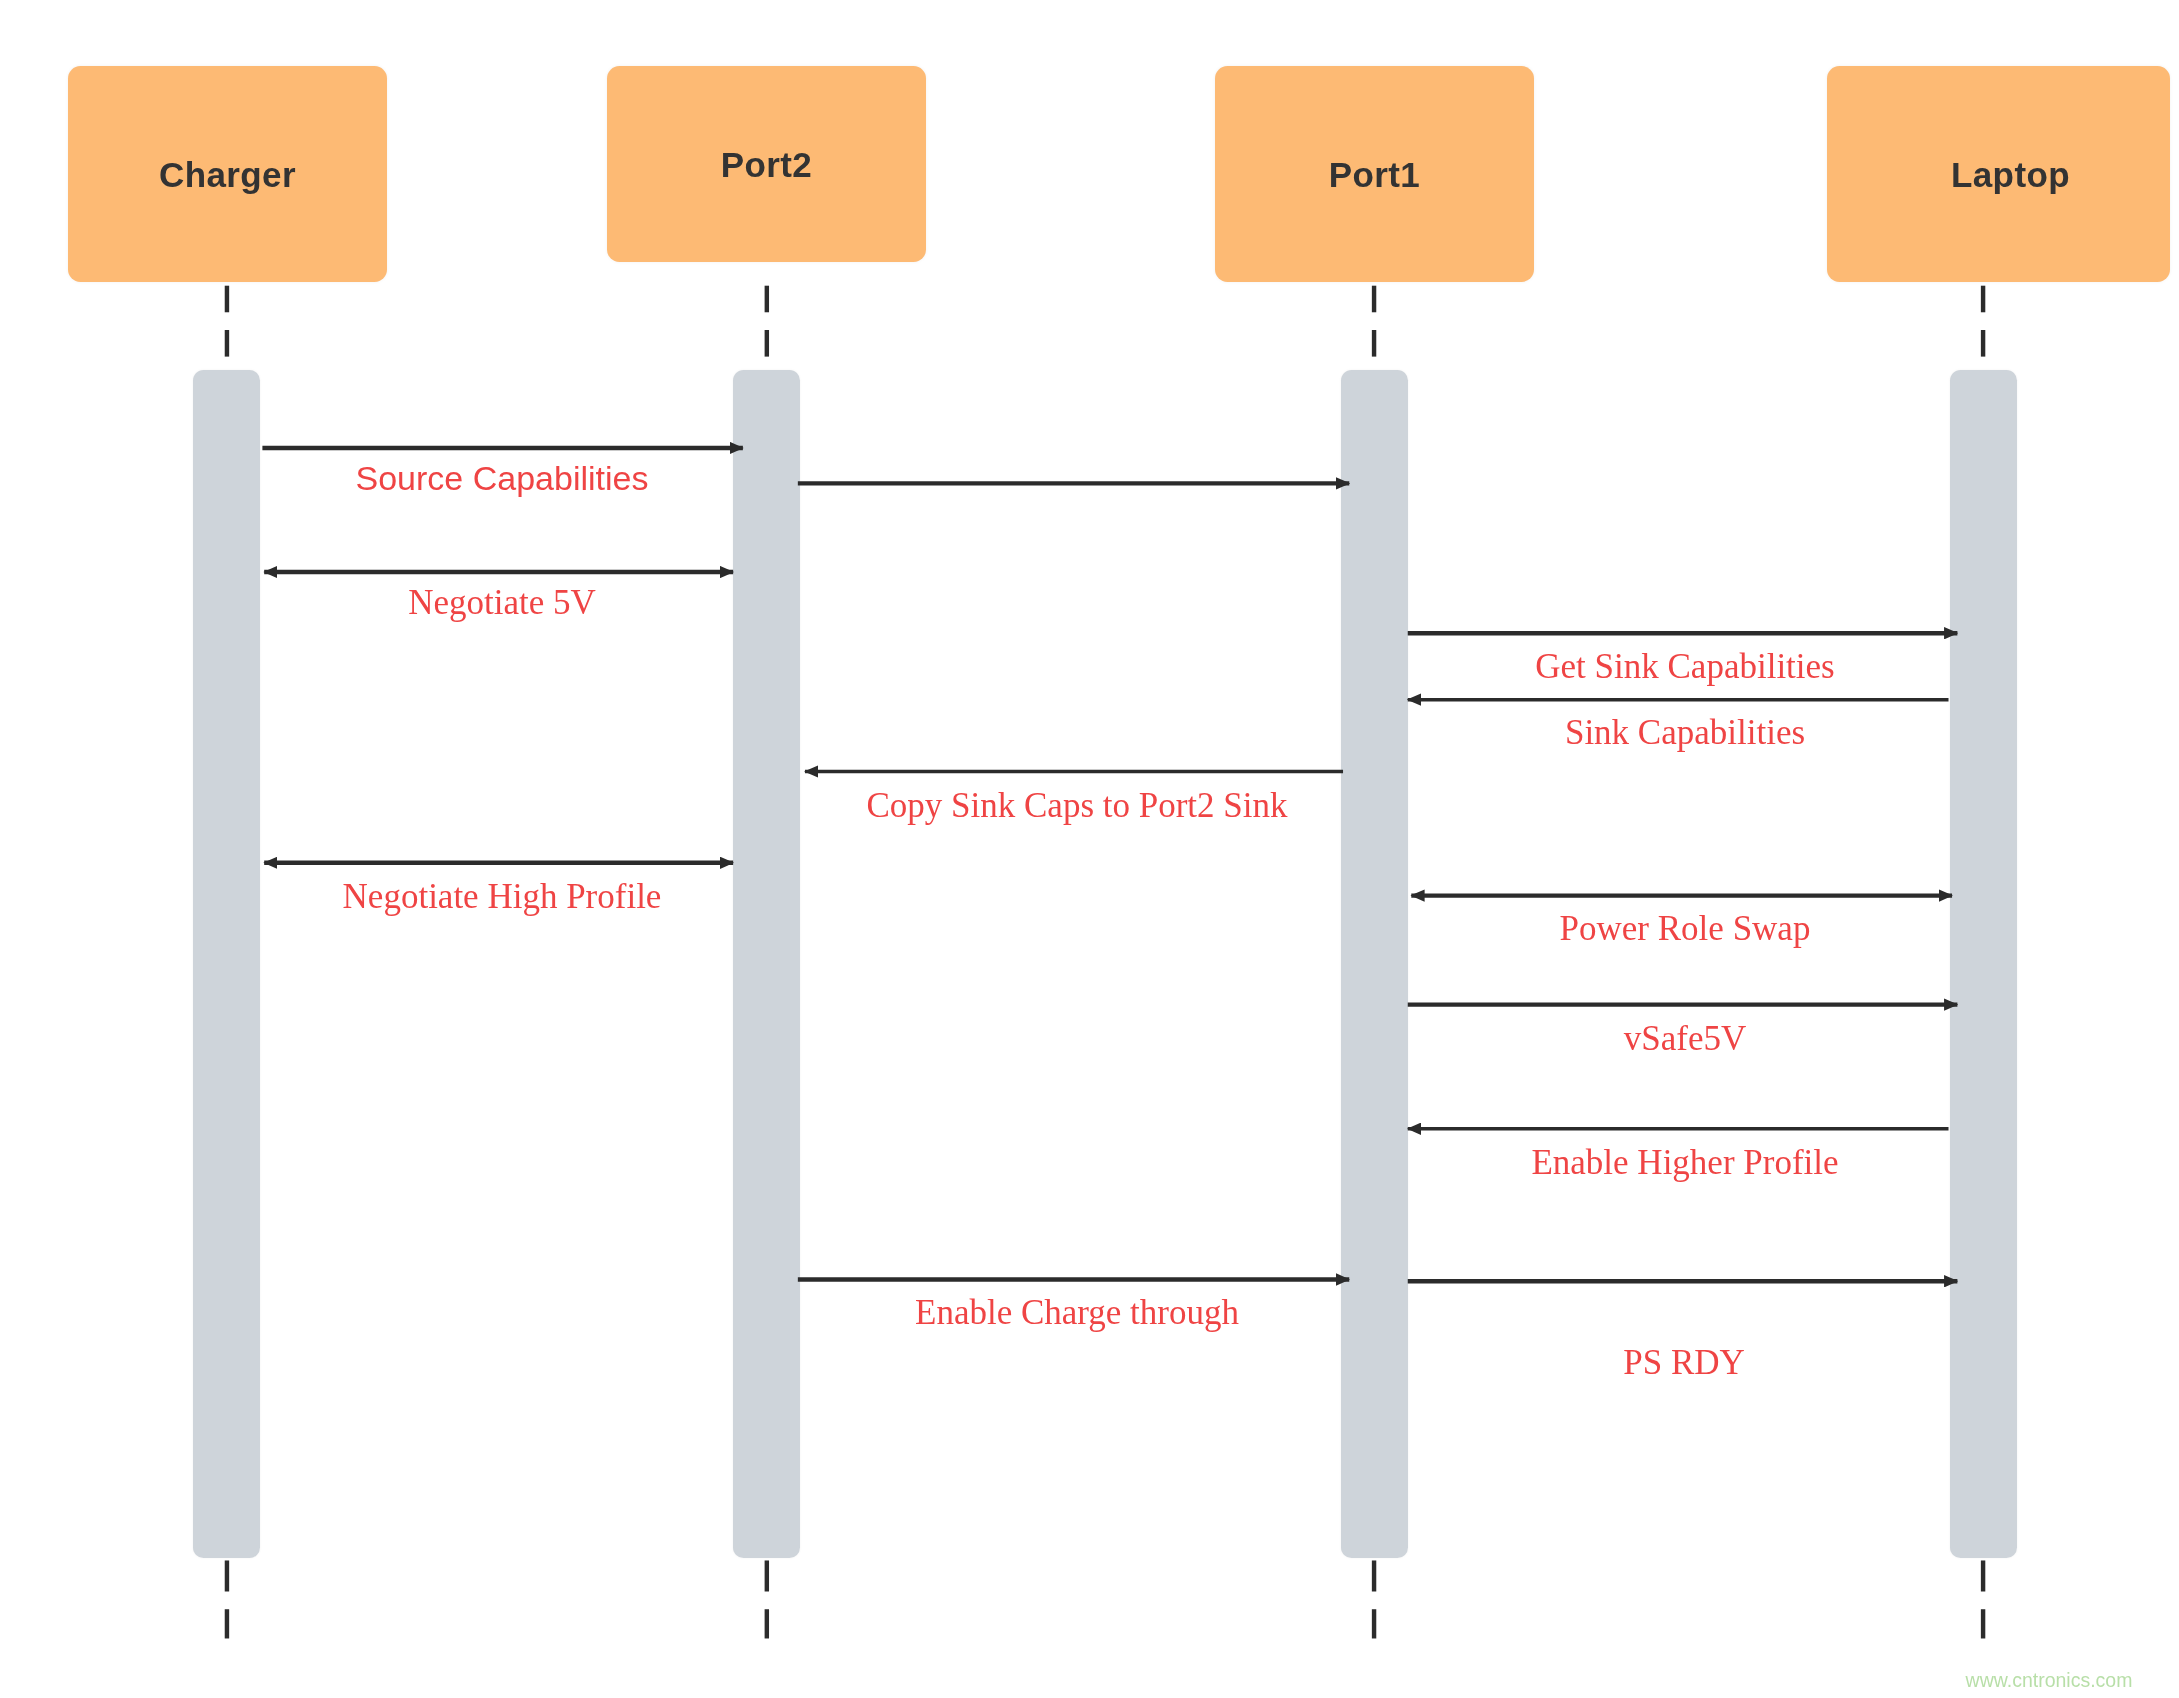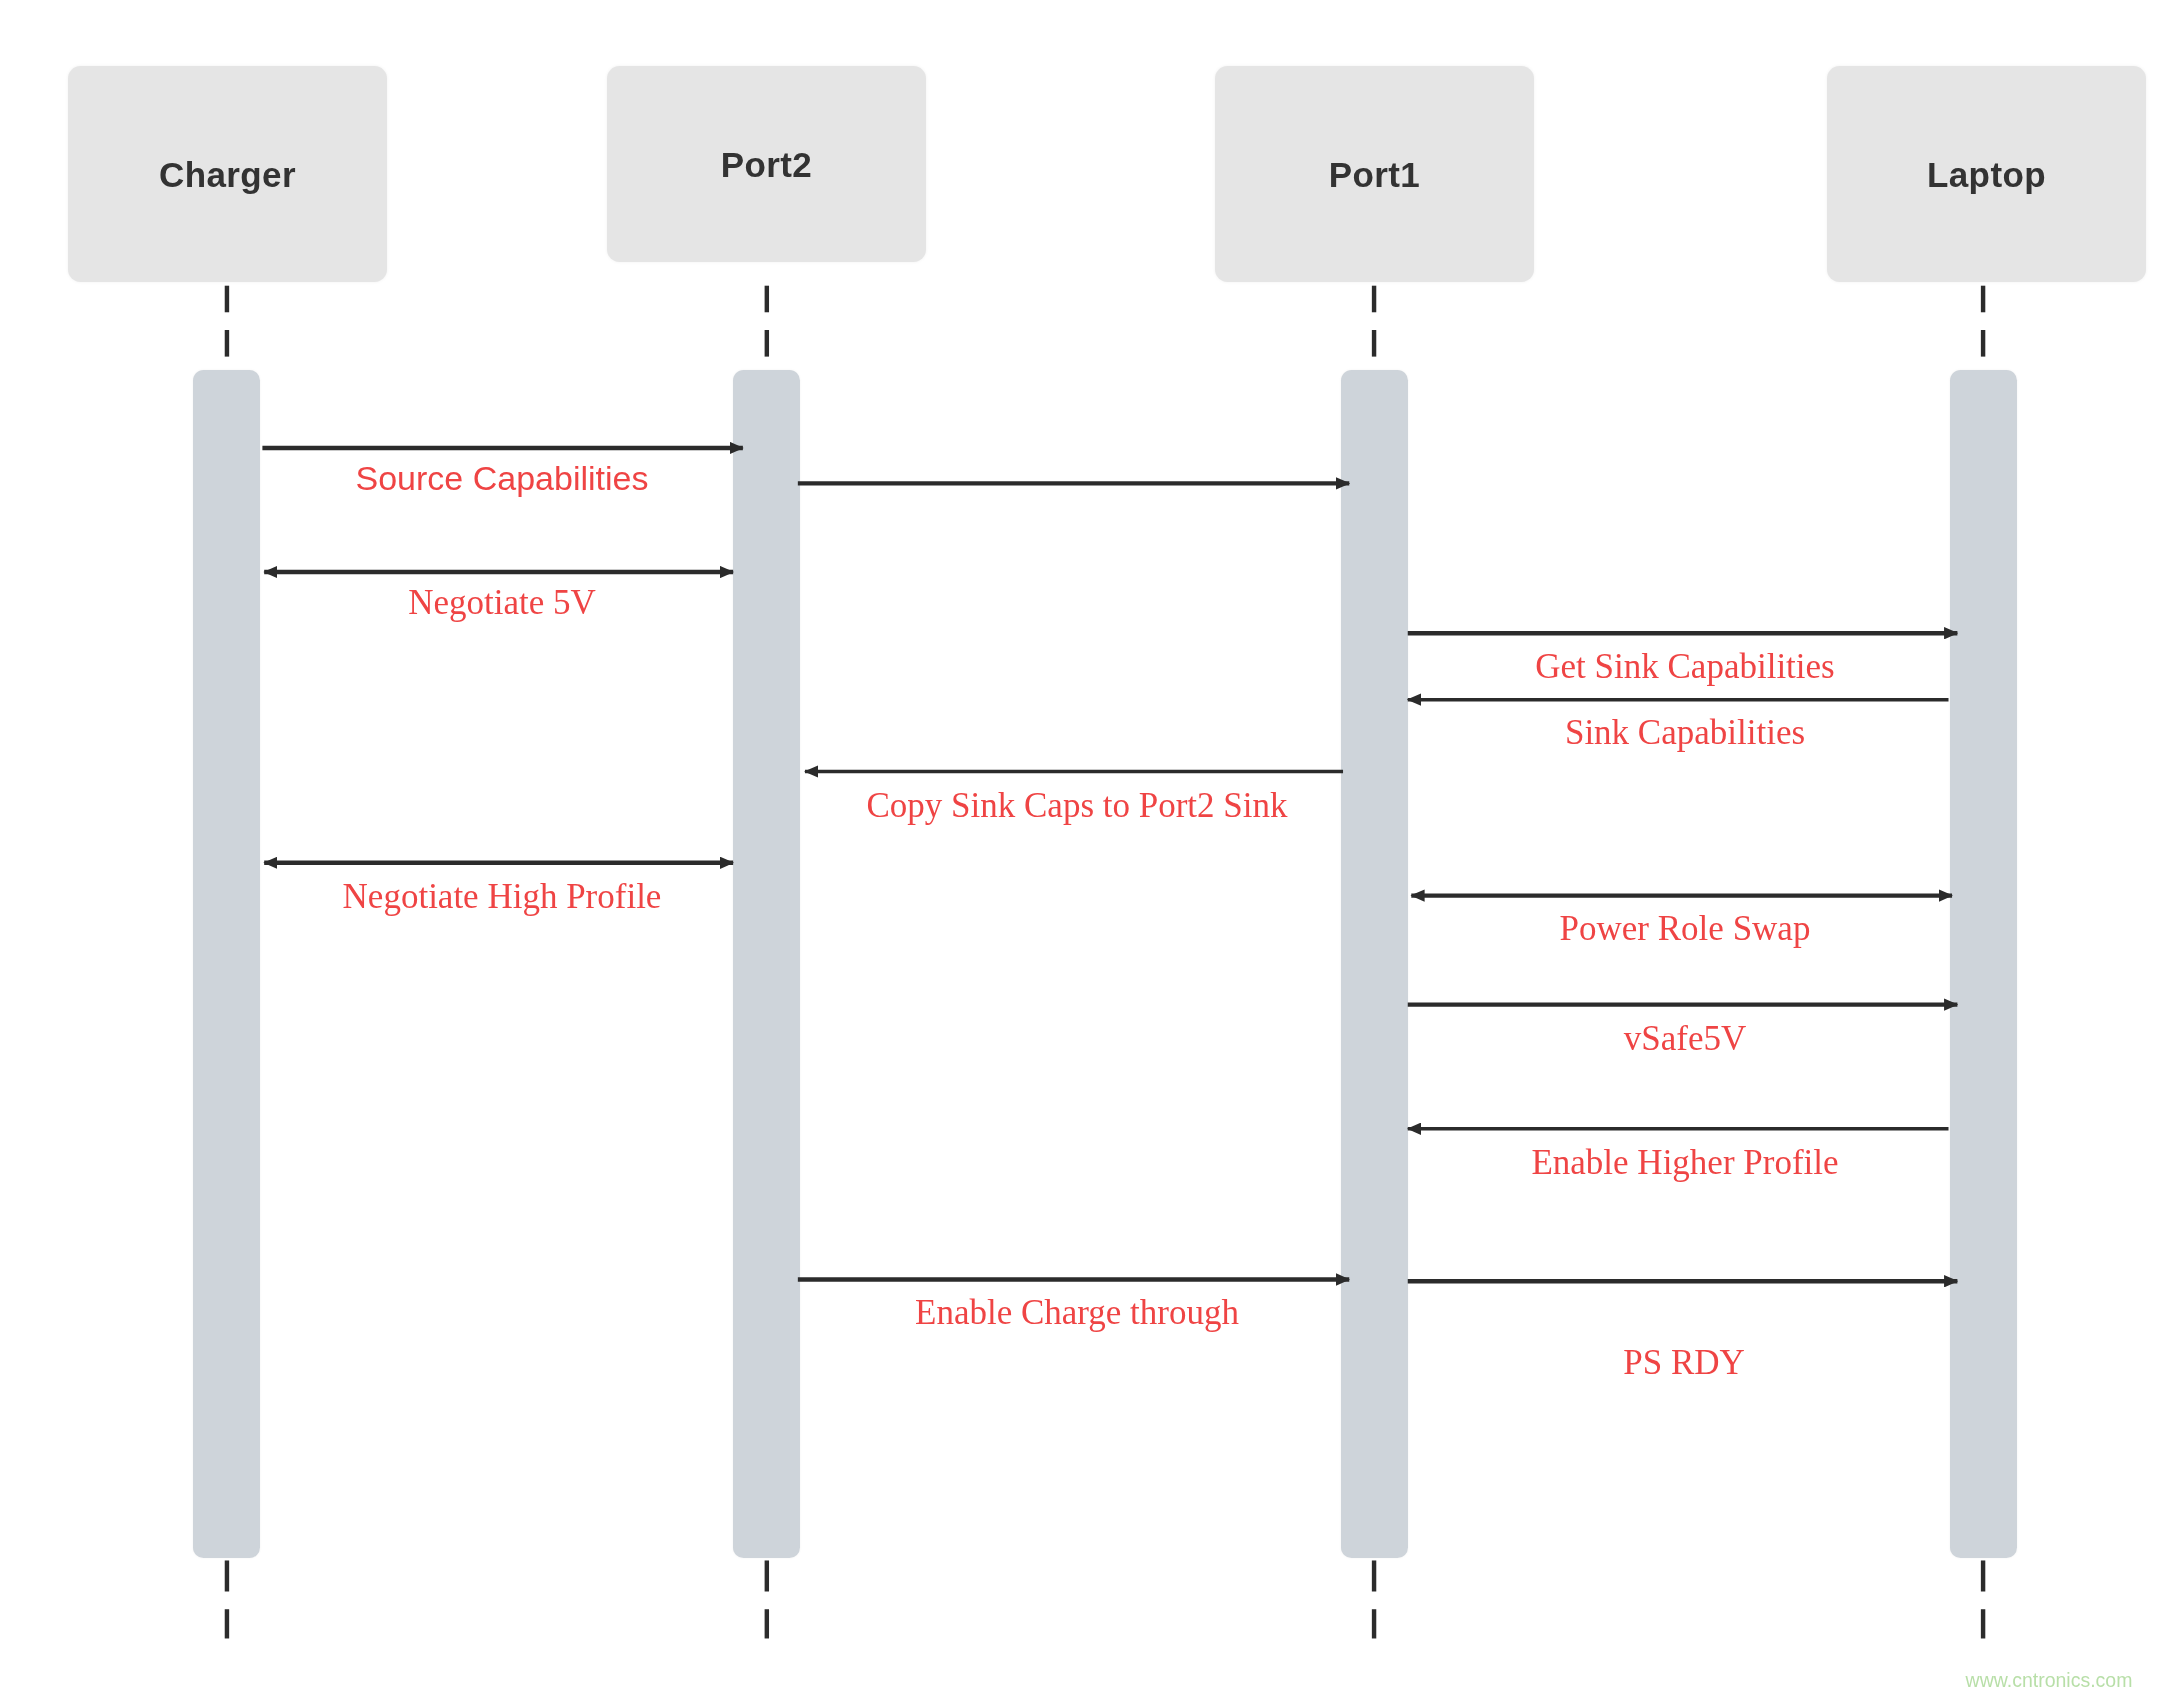--- a/index.html
+++ b/index.html
@@ -18,21 +18,21 @@
   }
   #diagram-svg {
     position: absolute;
     left: 0;
     top: 0;
     width: 2179px;
     height: 1699px;
   }
   .actor-box {
     position: absolute;
-    background: #e5e5e5;
+    background: #fdba74;
     border-radius: 12.4px;
     box-shadow: 0 0 3.5px rgba(0,0,0,0.06);
     display: flex;
     align-items: center;
     justify-content: center;
   }
   .actor-label {
     font-family: "Liberation Sans", sans-serif;
     font-weight: bold;
     font-size: 35px;
@@ -77,21 +77,21 @@
   </div>
 
   <div class="actor-box" style="left:607px; top:66px; width:319px; height:196px;">
     <span class="actor-label">Port2</span>
   </div>
 
   <div class="actor-box" style="left:1215px; top:66px; width:319px; height:216px;">
     <span class="actor-label">Port1</span>
   </div>
 
-  <div class="actor-box" style="left:1827px; top:66px; width:319px; height:216px;">
+  <div class="actor-box" style="left:1827px; top:66px; width:319px; height:216px;padding-left:24px;">
     <span class="actor-label">Laptop</span>
   </div>
 
   <div class="activation" style="left:193px; top:370px; width:67px; height:1188px;"></div>
   <div class="activation" style="left:733px; top:370px; width:67px; height:1188px;"></div>
   <div class="activation" style="left:1341px; top:370px; width:67px; height:1188px;"></div>
   <div class="activation" style="left:1950px; top:370px; width:67px; height:1188px;"></div>
 
   <svg id="diagram-svg" viewBox="0 0 2458 1916" xmlns="http://www.w3.org/2000/svg">
     <defs>

